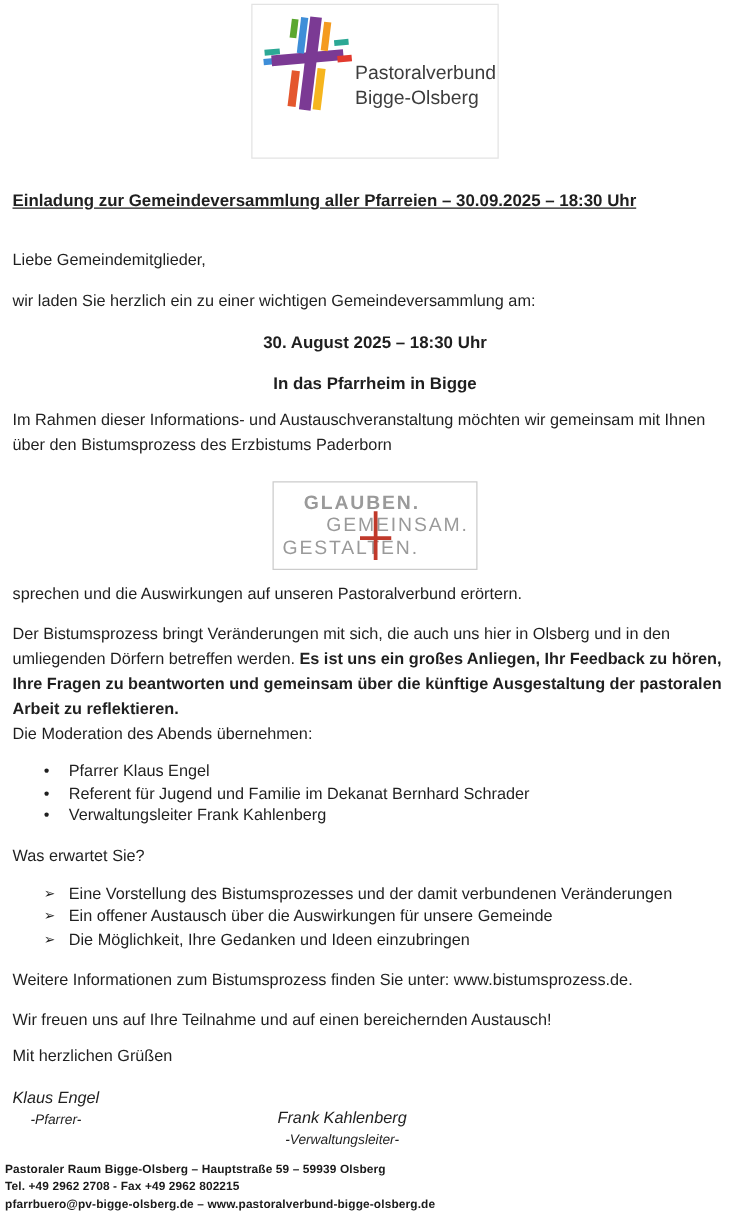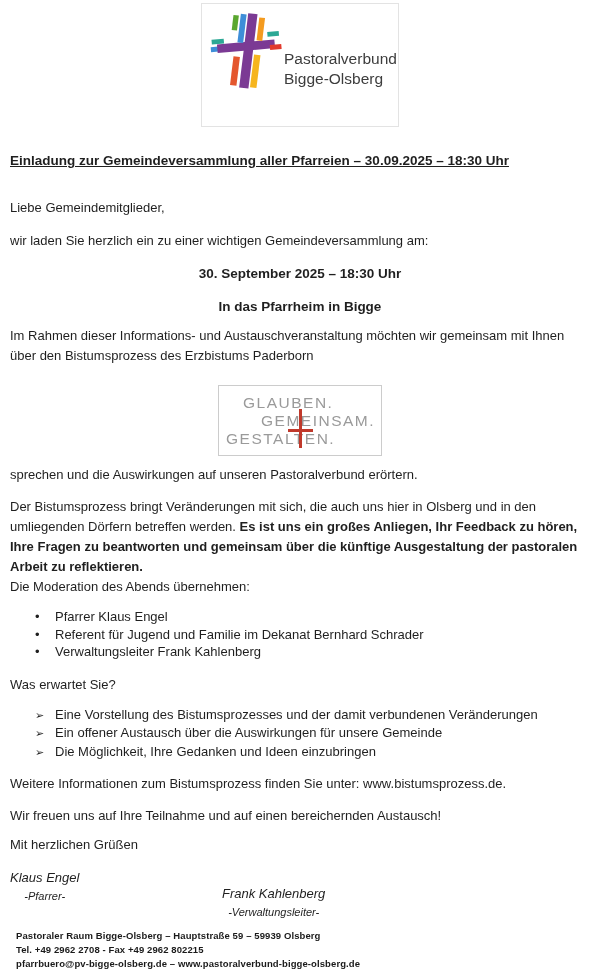--- a/index.html
+++ b/index.html
@@ -62,21 +62,21 @@
     padding-top: 8px;
     background: #fff;
   }
   .campaign-line {
     font-size: 15.5px; line-height: 18px;
     font-weight: 300;
     letter-spacing: 1.5px;
     color: #9a9a9a;
     white-space: nowrap;
   }
-  .cl1 { margin-left: 24px; }
+  .cl1 { margin-left: 24px; font-weight: bold; }
   .cl2 { margin-left: 42px; }
   .cl3 { margin-left: 7px; }
   .red-cross-v { position: absolute; left: 80px; top: 23px; width: 3px; height: 39px; background: #c0392b; }
   .red-cross-h { position: absolute; left: 69px; top: 43px; width: 25px; height: 3px; background: #c0392b; }
 
   
   ul.doc-list { list-style: none; margin-top: 11px; }
   ul.doc-list li { display: flex; font-size: 13px; line-height: 17.5px; }
   ul.doc-list .li-glyph { width: 20px; flex: none; margin-left: 25px; text-align: left; }
   ul.arrow-list li .li-glyph { font-size: 11px; padding-top: 1px; }
@@ -88,21 +88,21 @@
 
   
   .sig-row { position: relative; margin-top: 13px; height: 38px; }
   .sig-col { display: inline-block; text-align: center; font-style: italic; }
   .sig-col .sig-name { font-size: 13px; line-height: 20px; }
   .sig-col .sig-role { font-size: 11px; line-height: 16px; }
   .sig-col-2 { position: absolute; left: 212px; top: 16px; }
 
   
   .footer {
-    position: absolute; left: 16px; bottom: 3px;
+    position: absolute; left: 4px; bottom: 3px;
     font-size: 9.5px; font-weight: 600; line-height: 14px; color: #1a1a1a;
     letter-spacing: 0.1px;
   }
 </style>
 </head>
 <body>
 
 <div class="page">
 
   <div class="logo-box">
@@ -128,21 +128,21 @@
       <div>Bigge-Olsberg</div>
     </div>
   </div>
 
 
   <div class="subject">Einladung zur Gemeindeversammlung aller Pfarreien – 30.09.2025 – 18:30 Uhr</div>
 
   <p class="para salutation">Liebe Gemeindemitglieder,</p>
   <p class="para intro">wir laden Sie herzlich ein zu einer wichtigen Gemeindeversammlung am:</p>
 
-  <p class="event-line">30. September 2025 – 18:30 Uhr</p>
+  <p class="event-line">30. August 2025 – 18:30 Uhr</p>
   <p class="event-line">In das Pfarrheim in Bigge</p>
 
   <p class="para p1">Im Rahmen dieser Informations- und Austauschveranstaltung möchten wir gemeinsam mit Ihnen über den Bistumsprozess des Erzbistums Paderborn</p>
 
   <div class="campaign-box">
     <div class="campaign-line cl1">GLAUBEN.</div>
     <div class="campaign-line cl2">GEMEINSAM.</div>
     <div class="campaign-line cl3">GESTALTEN.</div>
     <div class="red-cross-v"></div>
     <div class="red-cross-h"></div>

